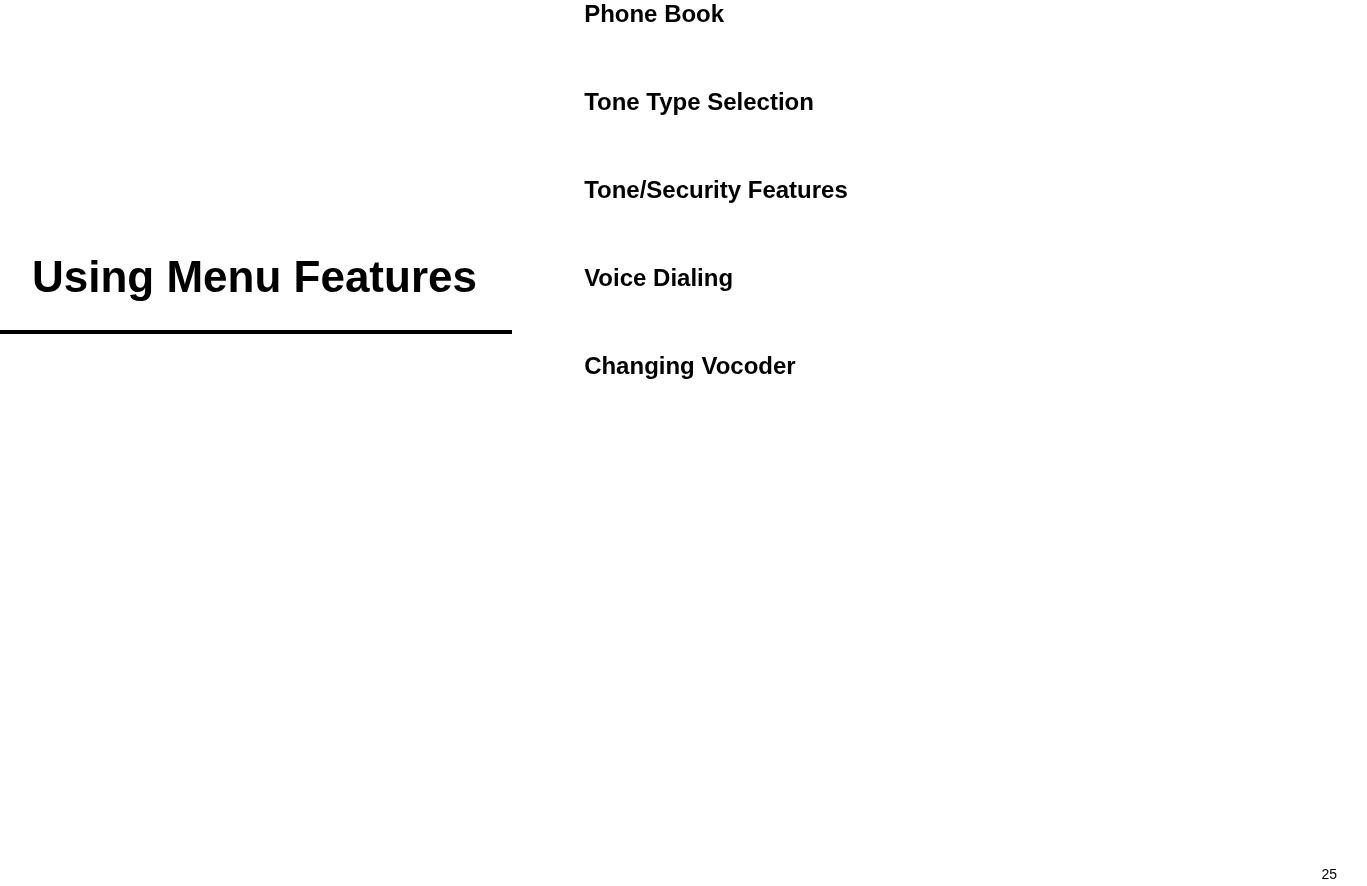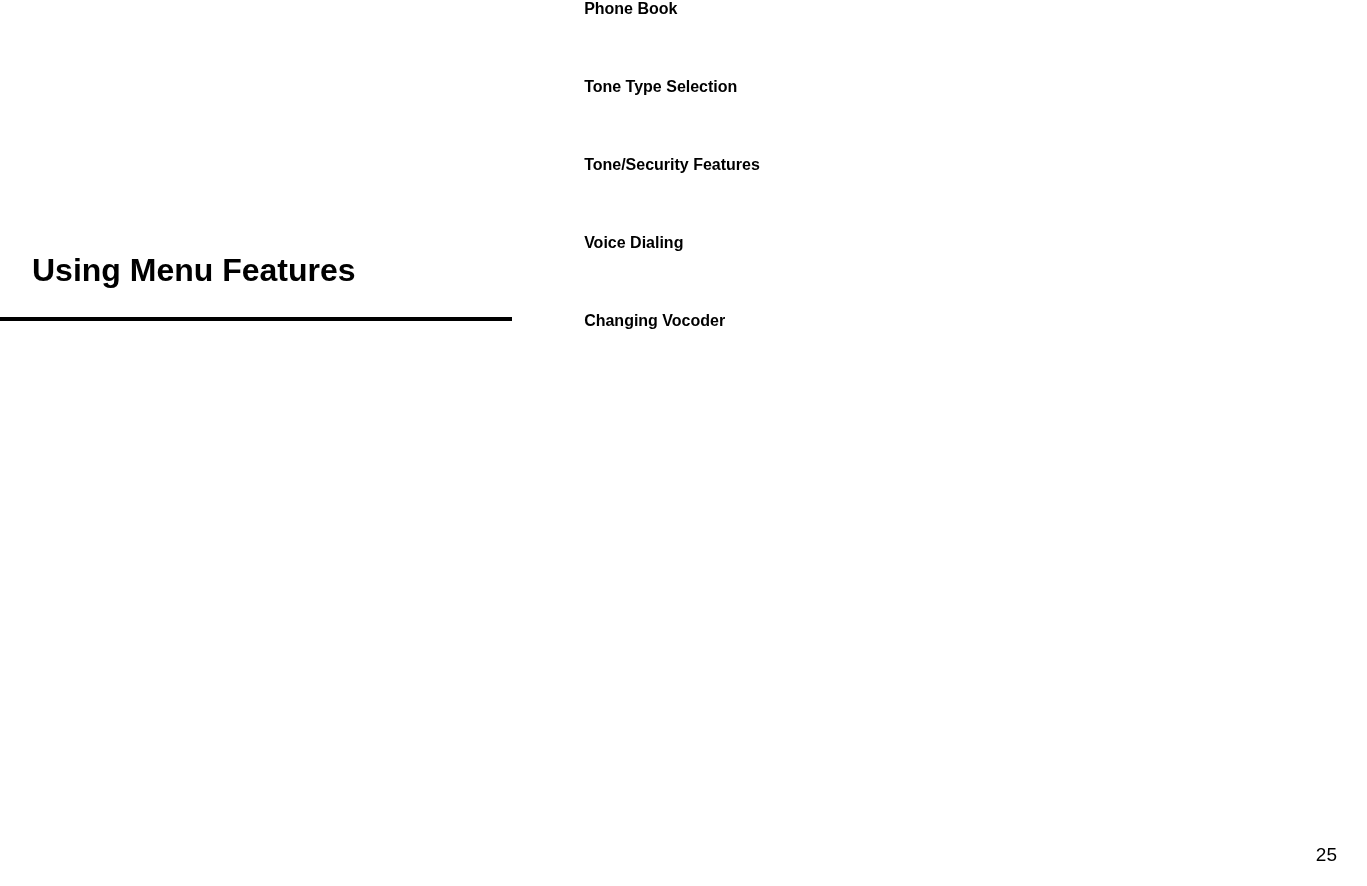--- a/index.html
+++ b/index.html
@@ -18,47 +18,47 @@
       display: flex;
       width: 100%;
       height: 100%;
     }
     .left-col {
       width: 42%;
       padding-top: 252px;
       padding-left: 32px;
     }
     .section-title {
-      font-size: 32px;
+      font-size: 44px;
       font-weight: bold;
       color: #000;
       margin-bottom: 28px;
     }
     .divider {
       border: none;
       border-top: 4px solid #000;
       width: 512px;
       margin-left: -32px;
     }
     .right-col {
       width: 58%;
       padding-top: 0px;
       padding-left: 10px;
     }
     .menu-item {
-      font-size: 16px;
+      font-size: 24px;
       font-weight: bold;
       color: #000;
       margin-bottom: 60px;
     }
     .page-number {
       position: absolute;
-      bottom: 20px;
+      bottom: 4px;
       right: 30px;
-      font-size: 19px;
+      font-size: 14px;
       color: #000;
     }
   </style>
 </head>
 <body>
 
 <div class="page">
   <div class="left-col">
     <h1 class="section-title">Using Menu Features</h1>
     <hr class="divider">

